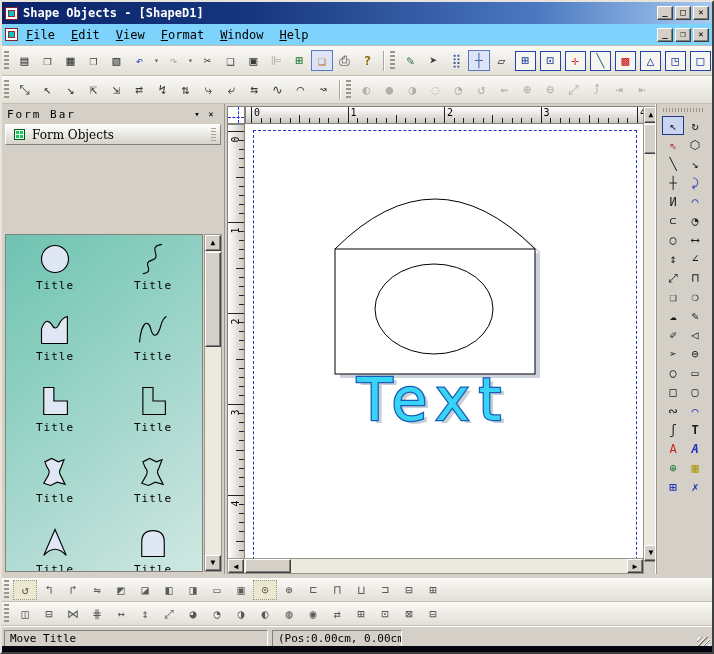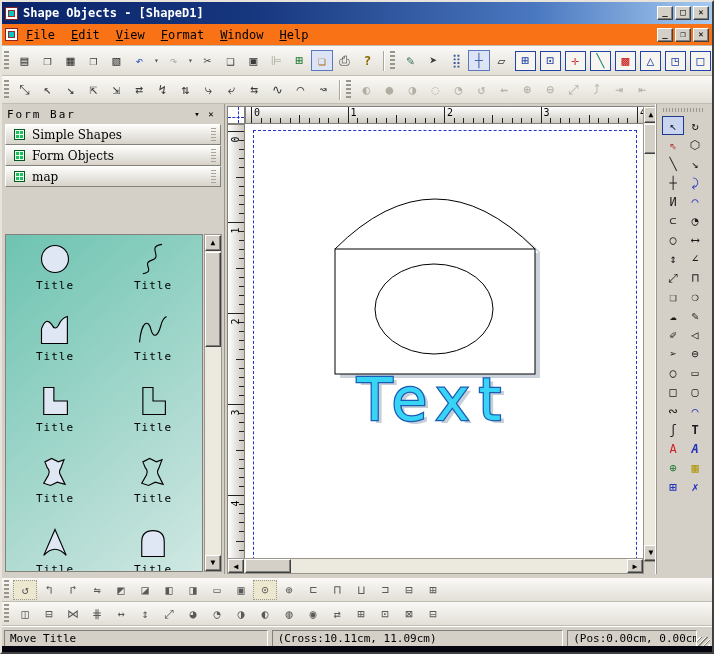--- a/index.html
+++ b/index.html
@@ -10,21 +10,21 @@
   .titlebar { position:absolute; left:0; top:0; right:0; height:22px;
     background:linear-gradient(90deg,#0a246a 0%,#16367e 35%,#4a78c0 75%,#a6caf0 100%);
     display:flex; align-items:center; padding:0 3px; }
   .app-icon { width:13px; height:13px; background:#fff; border:1px solid #882222; position:relative; flex:none; }
   .app-icon::after { content:""; position:absolute; left:2px; top:2px; right:2px; bottom:2px; background:#00c8c8; border:1px solid #aa2222; }
   .title-text { color:#fff; font-weight:bold; font-size:12px; margin-left:5px; flex:1; white-space:nowrap; }
   .win-btn { width:16px; height:14px; background:#d4d0c8; border:1px solid; border-color:#fff #404040 #404040 #fff;
     box-shadow:inset -1px -1px 0 #808080; font-size:9px; line-height:11px; text-align:center; font-weight:bold; margin-left:2px; flex:none; }
 
   
-  .menubar { position:absolute; left:0; top:22px; right:0; height:22px; background:#f97316;
+  .menubar { position:absolute; left:0; top:22px; right:0; height:22px; background:#7dd3fc;
     display:flex; align-items:center; padding:0 3px; border-bottom:1px solid #c0bcb2; }
   .menu-item { font-size:12px; padding:2px 8px; white-space:nowrap; }
   .menu-spacer { flex:1; }
 
   
   .tb { position:absolute; left:0; right:0; background:linear-gradient(#faf9f6,#e2dfd6);
     border-bottom:1px solid #c2beb4; display:flex; align-items:center; overflow:hidden; }
   #tb1 { top:44px; height:30px; }
   #tb2 { top:74px; height:28px; }
   .gripper { width:5px; height:20px; margin:0 4px 0 2px; flex:none;
@@ -213,31 +213,21 @@
 <div id="listbar">
   <div class="lb-header">
     <span>Form Bar</span>
     <span class="lb-hspacer"></span>
     <span class="lb-hbtn">▾</span>
     <span class="lb-hbtn">✕</span>
   </div>
   <div id="lb-sections">
       <div class="lb-item">
         <span class="lb-icon"></span>
-        <span>Simple Shapes</span>
-        <span class="lb-grip"></span>
-      </div>
-      <div class="lb-item">
-        <span class="lb-icon"></span>
         <span>Form Objects</span>
-        <span class="lb-grip"></span>
-      </div>
-      <div class="lb-item">
-        <span class="lb-icon"></span>
-        <span>map</span>
         <span class="lb-grip"></span>
       </div>
     </div>
   <div id="palette">
       <div class="pal-item">
         <svg width="36" height="36" viewBox="0 0 32 32">
           <circle cx="16" cy="16" r="12" fill="#dfe7f4" stroke="#000"></circle>
         </svg>
         <span class="pal-label">Title</span>
       </div>
@@ -520,17 +510,16 @@
     <span class="tbtn">◉</span>
     <span class="tbtn">⇄</span>
     <span class="tbtn">⊞</span>
     <span class="tbtn">⊡</span>
     <span class="tbtn">⊠</span>
     <span class="tbtn">⊟</span>
   </div>
 
 <div id="statusbar">
   <div class="status-panel" id="sp-mode">Move Title</div>
-  <div class="status-panel" id="sp-cross">(Cross:10.11cm, 11.09cm)</div>
   <div class="status-panel" id="sp-pos">(Pos:0.00cm, 0.00cm)</div>
   <div class="status-grip"></div>
 </div>
 <div id="darkstrip"></div>
 
 </body></html>

